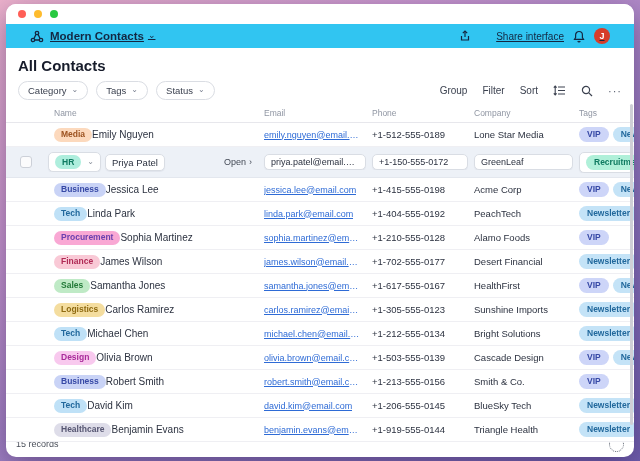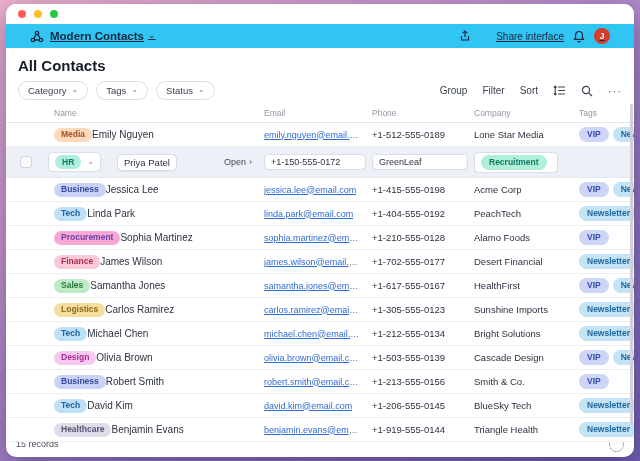--- a/index.html
+++ b/index.html
@@ -33,21 +33,21 @@
   .grid{display:grid;grid-template-columns:40px 212px 108px 102px 105px minmax(0,1fr);}
   .thead{height:18px;align-items:center;border-bottom:1px solid #e7e7ec;flex:none;}
   .th{font-size:8.5px;color:#9096a3;padding-left:6px;white-space:nowrap;overflow:hidden;}
   .th:first-child{padding-left:0;}
   .th:nth-child(2){padding-left:8px;}
   .row{height:23px;align-items:center;border-bottom:1px solid #efeff3;background:#fff;}
   .row.editing{height:30px;background:#edf1f7;border-bottom:1px solid #e3e7ee;}
   .cell{display:flex;align-items:center;padding-left:6px;min-width:0;overflow:hidden;white-space:nowrap;}
   .cell-check{justify-content:center;padding-left:0;}
   .cell-name{padding-left:8px;}
-  .row.editing .cell-name{gap:16px;padding-left:2px;padding-right:6px;}
+  .row.editing .cell-name{gap:4px;padding-left:2px;padding-right:6px;}
   .badge{font-size:8.5px;font-weight:600;padding:1.5px 7px;border-radius:9px;line-height:11px;flex:none;}
   .name-text{font-size:10px;color:#2c3240;}
   .email-link{font-size:9px;color:#2e6bd6;text-decoration:underline;overflow:hidden;text-overflow:ellipsis;
     max-width:calc(100% - 6px);display:inline-block;}
   .plain{font-size:9.5px;color:#2c3240;overflow:hidden;text-overflow:ellipsis;}
   .pill{font-size:8.5px;font-weight:600;padding:2px 8px;border-radius:9px;margin-right:4px;line-height:11px;flex:none;}
   .checkbox{width:10px;height:10px;border:1.5px solid #ccd0d8;border-radius:3px;background:#fbfbfc;}
   .editbox{display:inline-flex;align-items:center;background:#fff;border:1px solid #d9dde4;border-radius:5px;
     padding:2px 6px;box-shadow:0 1px 1px rgba(30,40,60,.06);min-width:0;}
   .editbox.wide{width:calc(100% - 10px);font-size:9px;color:#2c3240;overflow:hidden;}
@@ -184,20 +184,25 @@
                 <span class="mini-chevron">⌄</span>
               </span>
               <span class="editbox name-box">Priya Patel</span>
               <span class="open-link">
                 <span>Open</span>
                 <span>›</span>
               </span>
             </div>
             <div class="cell">
               <span class="editbox wide">
+                <span class="inner-text">priya.patel@email.com</span>
+              </span>
+            </div>
+            <div class="cell">
+              <span class="editbox wide">
                 <span class="inner-text">+1-150-555-0172</span>
               </span>
             </div>
             <div class="cell">
               <span class="editbox wide">
                 <span class="inner-text">GreenLeaf</span>
               </span>
             </div>
             <div class="cell">
               <span class="editbox">

